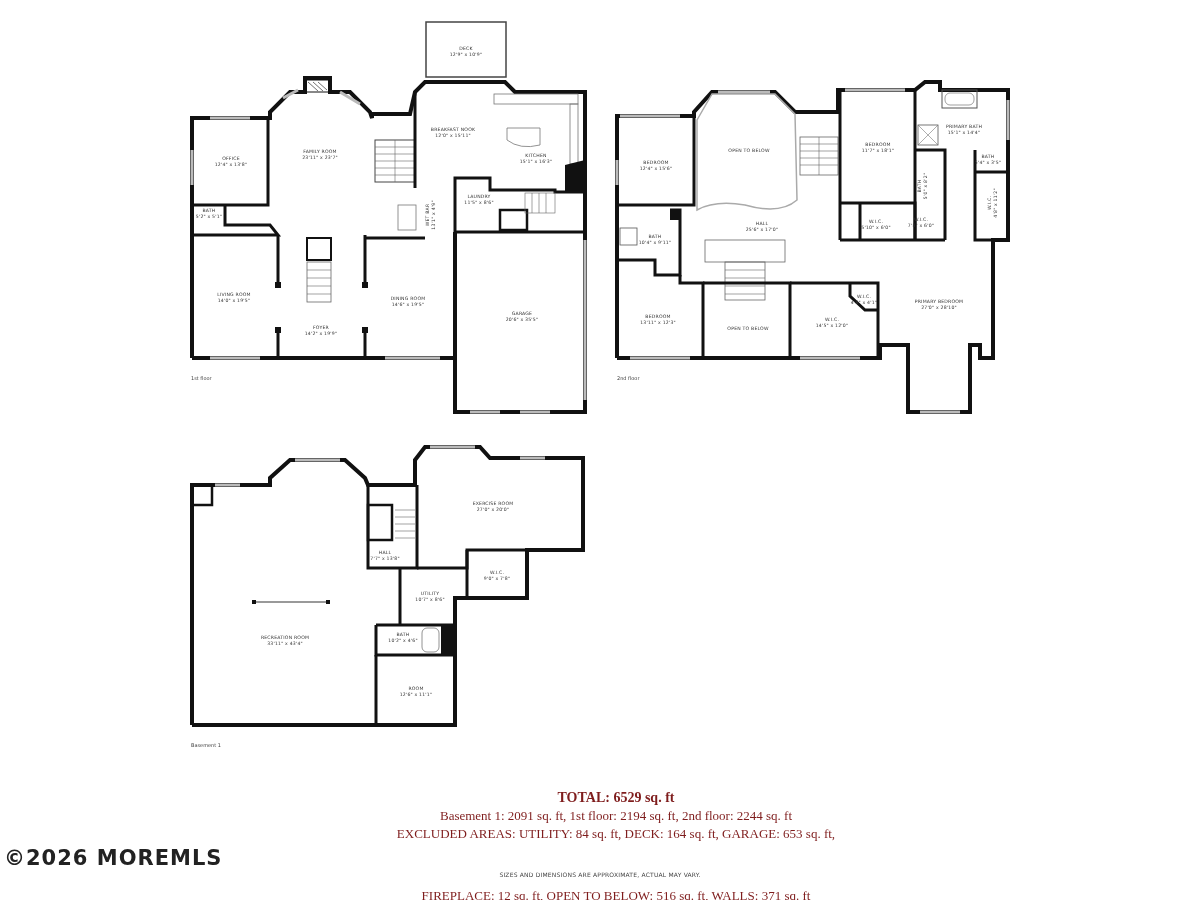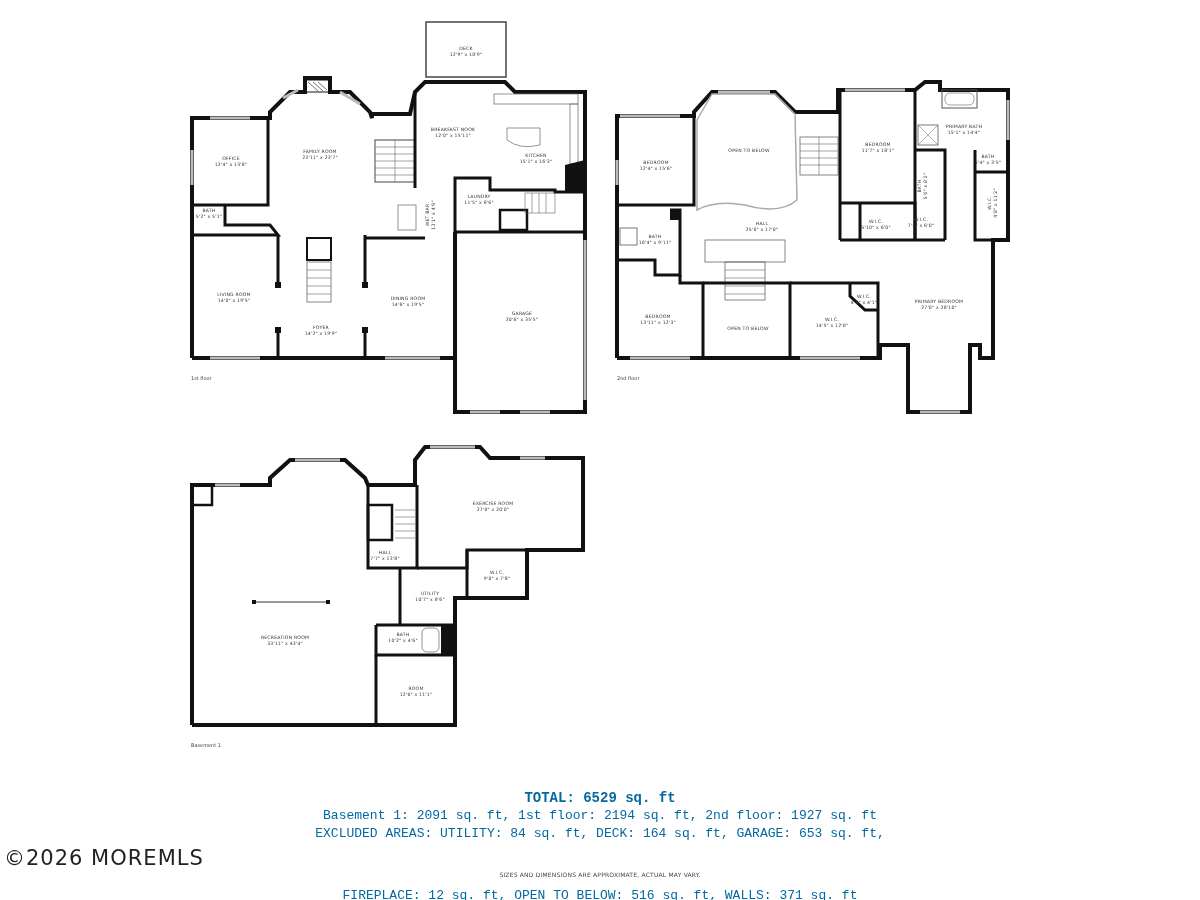--- a/index.html
+++ b/index.html
@@ -7,28 +7,28 @@
   svg#plans { position:absolute; left:0; top:0; width:1200px; height:900px; }
   .wall { fill:none; stroke:#111; stroke-width:4; stroke-linejoin:miter; }
   .iwall { fill:none; stroke:#111; stroke-width:3; }
   .win { stroke:#bbb; stroke-width:3; }
   .fix { fill:none; stroke:#777; stroke-width:0.8; }
   .solid { fill:#111; }
   .room-label { position:absolute; font-size:4.6px; line-height:6px; text-align:center; color:#333; transform:translate(-50%,-50%); white-space:nowrap; letter-spacing:0.2px; }
   .room-label .dim { display:block; }
   .rot { transform:translate(-50%,-50%) rotate(-90deg); }
   .floor-label { position:absolute; font-size:5px; color:#444; }
-  .summary { position:absolute; left:300px; width:600px; text-align:center; color:#0369a1; font-family:Liberation Mono, monospace; }
+  .summary { position:absolute; left:316px; width:600px; text-align:center; color:#7f1d1d; font-family:Liberation Serif, serif; }
   #total { top:790px; font-weight:bold; font-size:14px; }
   .sline { font-size:13px; line-height:18px; }
   #line1 { top:807px; }
   #line2 { top:825px; }
   #line3 { top:843px;margin-top:44px; }
   #disclaimer { position:absolute; top:871px; left:300px; width:600px; text-align:center; font-size:6px; color:#444; letter-spacing:0.2px; }
-  #watermark { position:absolute; left:4px; top:846px; font-size:21px; color:#222; letter-spacing:1px; font-family:"DejaVu Sans", sans-serif; font-weight:400; }
+  #watermark { position:absolute; left:4px; top:846px; font-size:21px; color:#222; letter-spacing:1px; font-family:"DejaVu Sans", sans-serif; font-weight:700; }
 </style>
 </head>
 <body>
 
 <svg id="plans" viewBox="0 0 1200 900">
 
   <g>
 
     <rect x="426" y="22" width="80" height="55" fill="none" stroke="#444" stroke-width="1.5"></rect>
 
@@ -240,17 +240,17 @@
 <div class="room-label" style="left:285px;top:641px"><span>RECREATION ROOM</span><span class="dim">33'11" x 43'4"</span></div>
 <div class="room-label" style="left:385px;top:556px"><span>HALL</span><span class="dim">7'7" x 13'8"</span></div>
 <div class="room-label" style="left:493px;top:507px"><span>EXERCISE ROOM</span><span class="dim">27'0" x 20'0"</span></div>
 <div class="room-label" style="left:497px;top:576px"><span>W.I.C.</span><span class="dim">9'0" x 7'8"</span></div>
 <div class="room-label" style="left:430px;top:597px"><span>UTILITY</span><span class="dim">10'7" x 8'6"</span></div>
 <div class="room-label" style="left:403px;top:638px"><span>BATH</span><span class="dim">10'2" x 4'6"</span></div>
 <div class="room-label" style="left:416px;top:692px"><span>ROOM</span><span class="dim">12'6" x 11'1"</span></div>
 <div class="floor-label" style="left:191px;top:742px">Basement 1</div>
 
 <div id="total" class="summary">TOTAL: 6529 sq. ft</div>
-<div id="line1" class="summary sline">Basement 1: 2091 sq. ft, 1st floor: 2194 sq. ft, 2nd floor: 1927 sq. ft</div>
+<div id="line1" class="summary sline">Basement 1: 2091 sq. ft, 1st floor: 2194 sq. ft, 2nd floor: 2244 sq. ft</div>
 <div id="line2" class="summary sline">EXCLUDED AREAS: UTILITY: 84 sq. ft, DECK: 164 sq. ft, GARAGE: 653 sq. ft,</div>
 <div id="line3" class="summary sline">FIREPLACE: 12 sq. ft, OPEN TO BELOW: 516 sq. ft, WALLS: 371 sq. ft</div>
 <div id="disclaimer">SIZES AND DIMENSIONS ARE APPROXIMATE, ACTUAL MAY VARY.</div>
 <div id="watermark">©2026 MOREMLS</div>
 
 </body></html>

